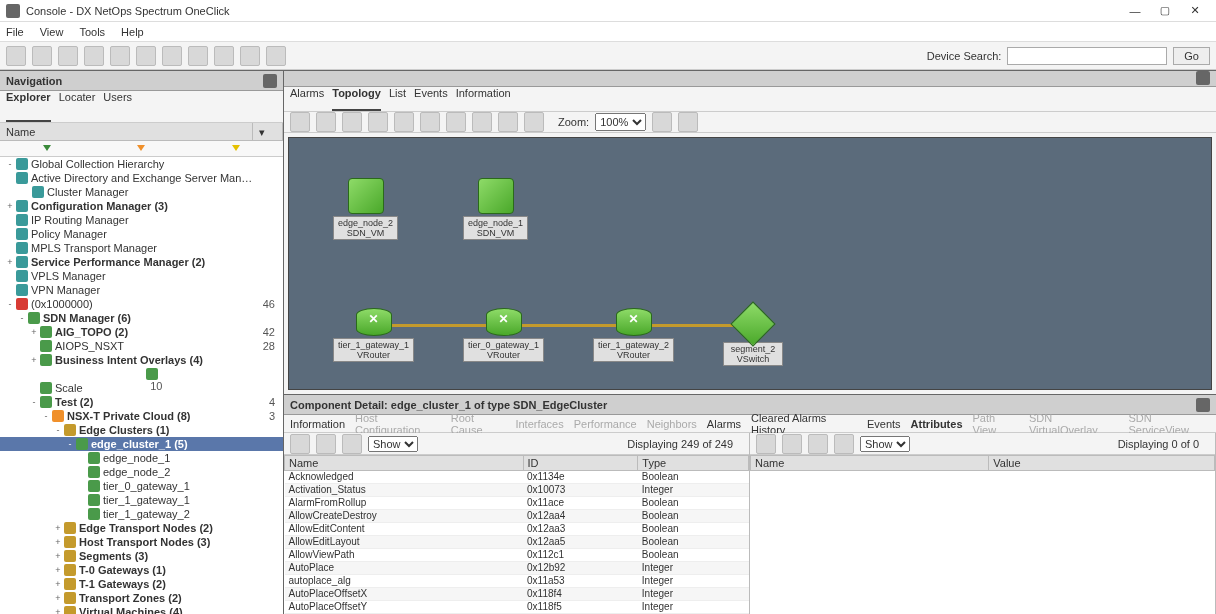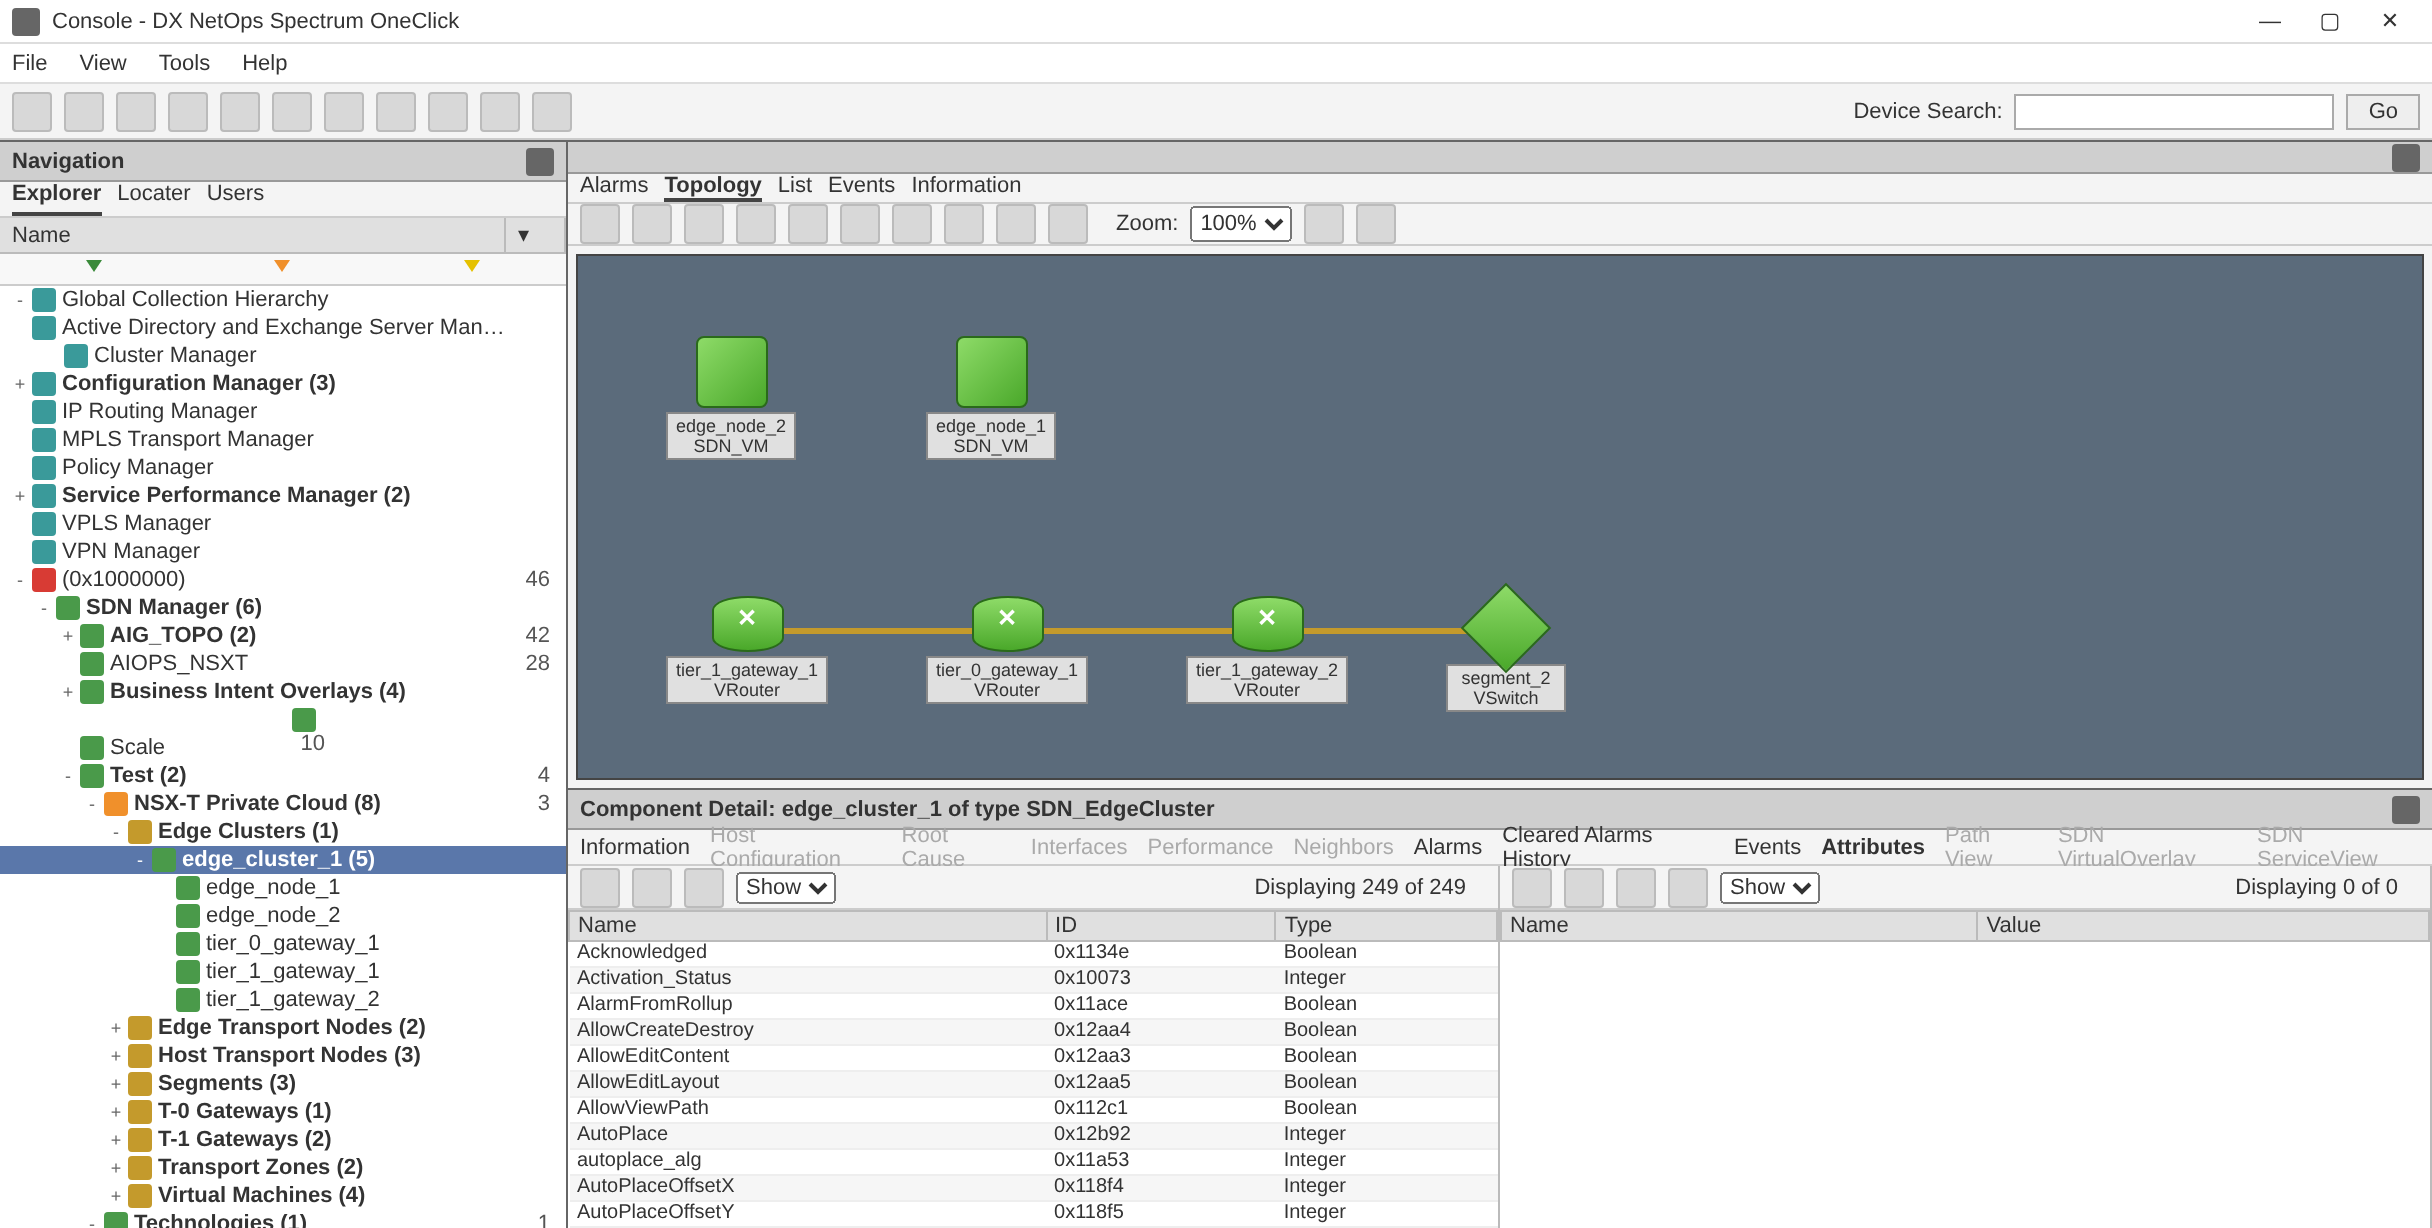--- a/index.html
+++ b/index.html
@@ -31,21 +31,21 @@
   .searchbox{display:flex;align-items:center;gap:6px;}
   .searchbox input{width:160px;height:18px;border:1px solid #aaa;padding:0 4px;}
   .gobtn{height:18px;padding:0 10px;border:1px solid #aaa;background:#eee;}
   
   .workspace{display:flex;height:calc(614px - 22px - 20px - 28px);border-top:1px solid #666;}
   
   
   .nav{width:284px;display:flex;flex-direction:column;border-right:1px solid #666;background:var(--bg);}
   .panel-hdr{display:flex;align-items:center;height:20px;padding:0 6px;background:var(--header);border-bottom:1px solid #999;font-weight:bold;}
   .panel-hdr .gear{margin-left:auto;width:14px;height:14px;background:#666;border-radius:2px;}
-  .subtabs{display:flex;height:18px;padding:0 6px;gap:8px;background:var(--bg);border-bottom:1px solid #ccc;}
+  .subtabs{display:flex;height:32px;padding:0 6px;gap:8px;background:var(--bg);border-bottom:1px solid #ccc;}
   .subtabs span{cursor:default;}
   .subtabs .active{font-weight:bold;border-bottom:2px solid #444;}
   .listhdr{display:flex;height:18px;background:#e0e0e0;border-bottom:1px solid #bbb;}
   .listhdr .col{padding:0 6px;border-right:1px solid #bbb;line-height:18px;}
   .filterrow{display:flex;height:16px;background:#f8f8f8;border-bottom:1px solid #ccc;}
   .filterrow .f{flex:1;text-align:center;}
   .tri{display:inline-block;width:0;height:0;border-left:4px solid transparent;border-right:4px solid transparent;}
   .tri.g{border-top:6px solid #3a8a3a;}
   .tri.o{border-top:6px solid #f0902b;}
   .tri.y{border-top:6px solid #e5c100;}
@@ -182,27 +182,27 @@
         </div>
         <div class="row" style="padding-left: 4px;">
           <span class="twist"></span>
           <span class="ic teal"></span>
           <span class="lbl">IP Routing Manager</span>
           <span class="cnt"></span>
         </div>
         <div class="row" style="padding-left: 4px;">
           <span class="twist"></span>
           <span class="ic teal"></span>
+          <span class="lbl">Policy Manager</span>
+          <span class="cnt"></span>
+        </div>
+        <div class="row" style="padding-left: 4px;">
+          <span class="twist"></span>
+          <span class="ic teal"></span>
           <span class="lbl">MPLS Transport Manager</span>
-          <span class="cnt"></span>
-        </div>
-        <div class="row" style="padding-left: 4px;">
-          <span class="twist"></span>
-          <span class="ic teal"></span>
-          <span class="lbl">Policy Manager</span>
           <span class="cnt"></span>
         </div>
         <div class="row" style="padding-left: 4px;">
           <span class="twist">+</span>
           <span class="ic teal"></span>
           <span class="lbl bold">Service Performance Manager  (2)</span>
           <span class="cnt"></span>
         </div>
         <div class="row" style="padding-left: 4px;">
           <span class="twist"></span>

